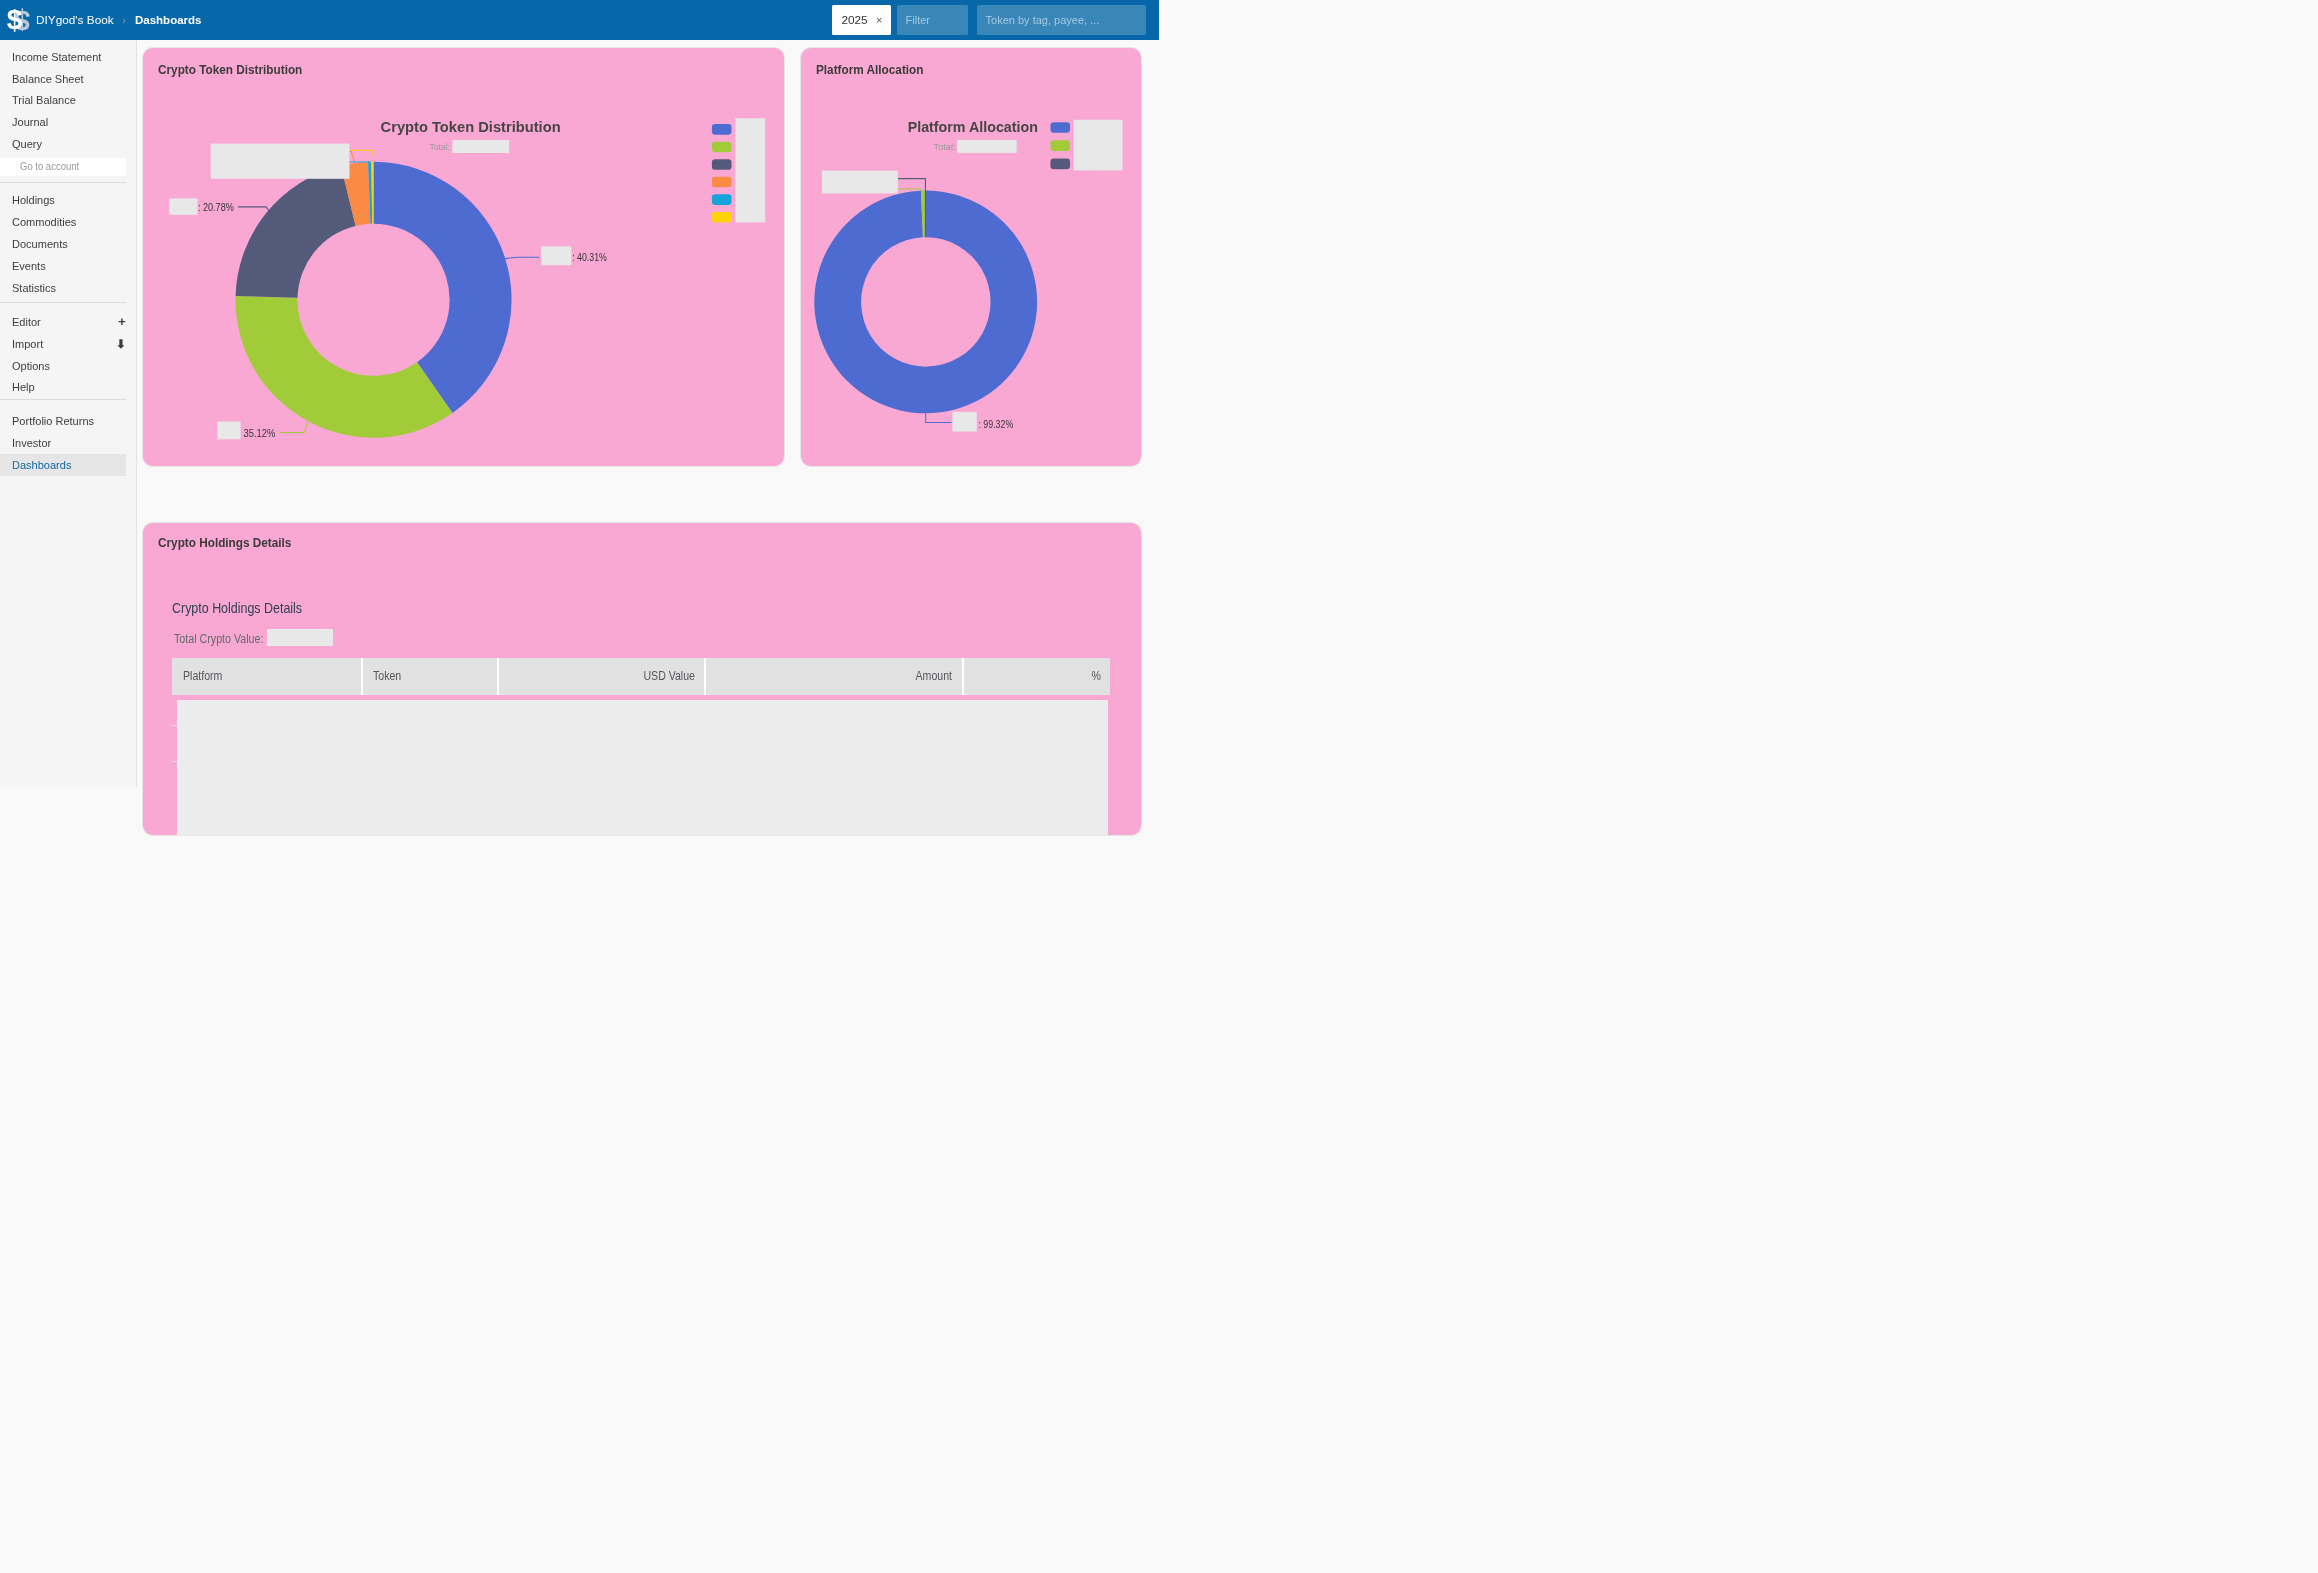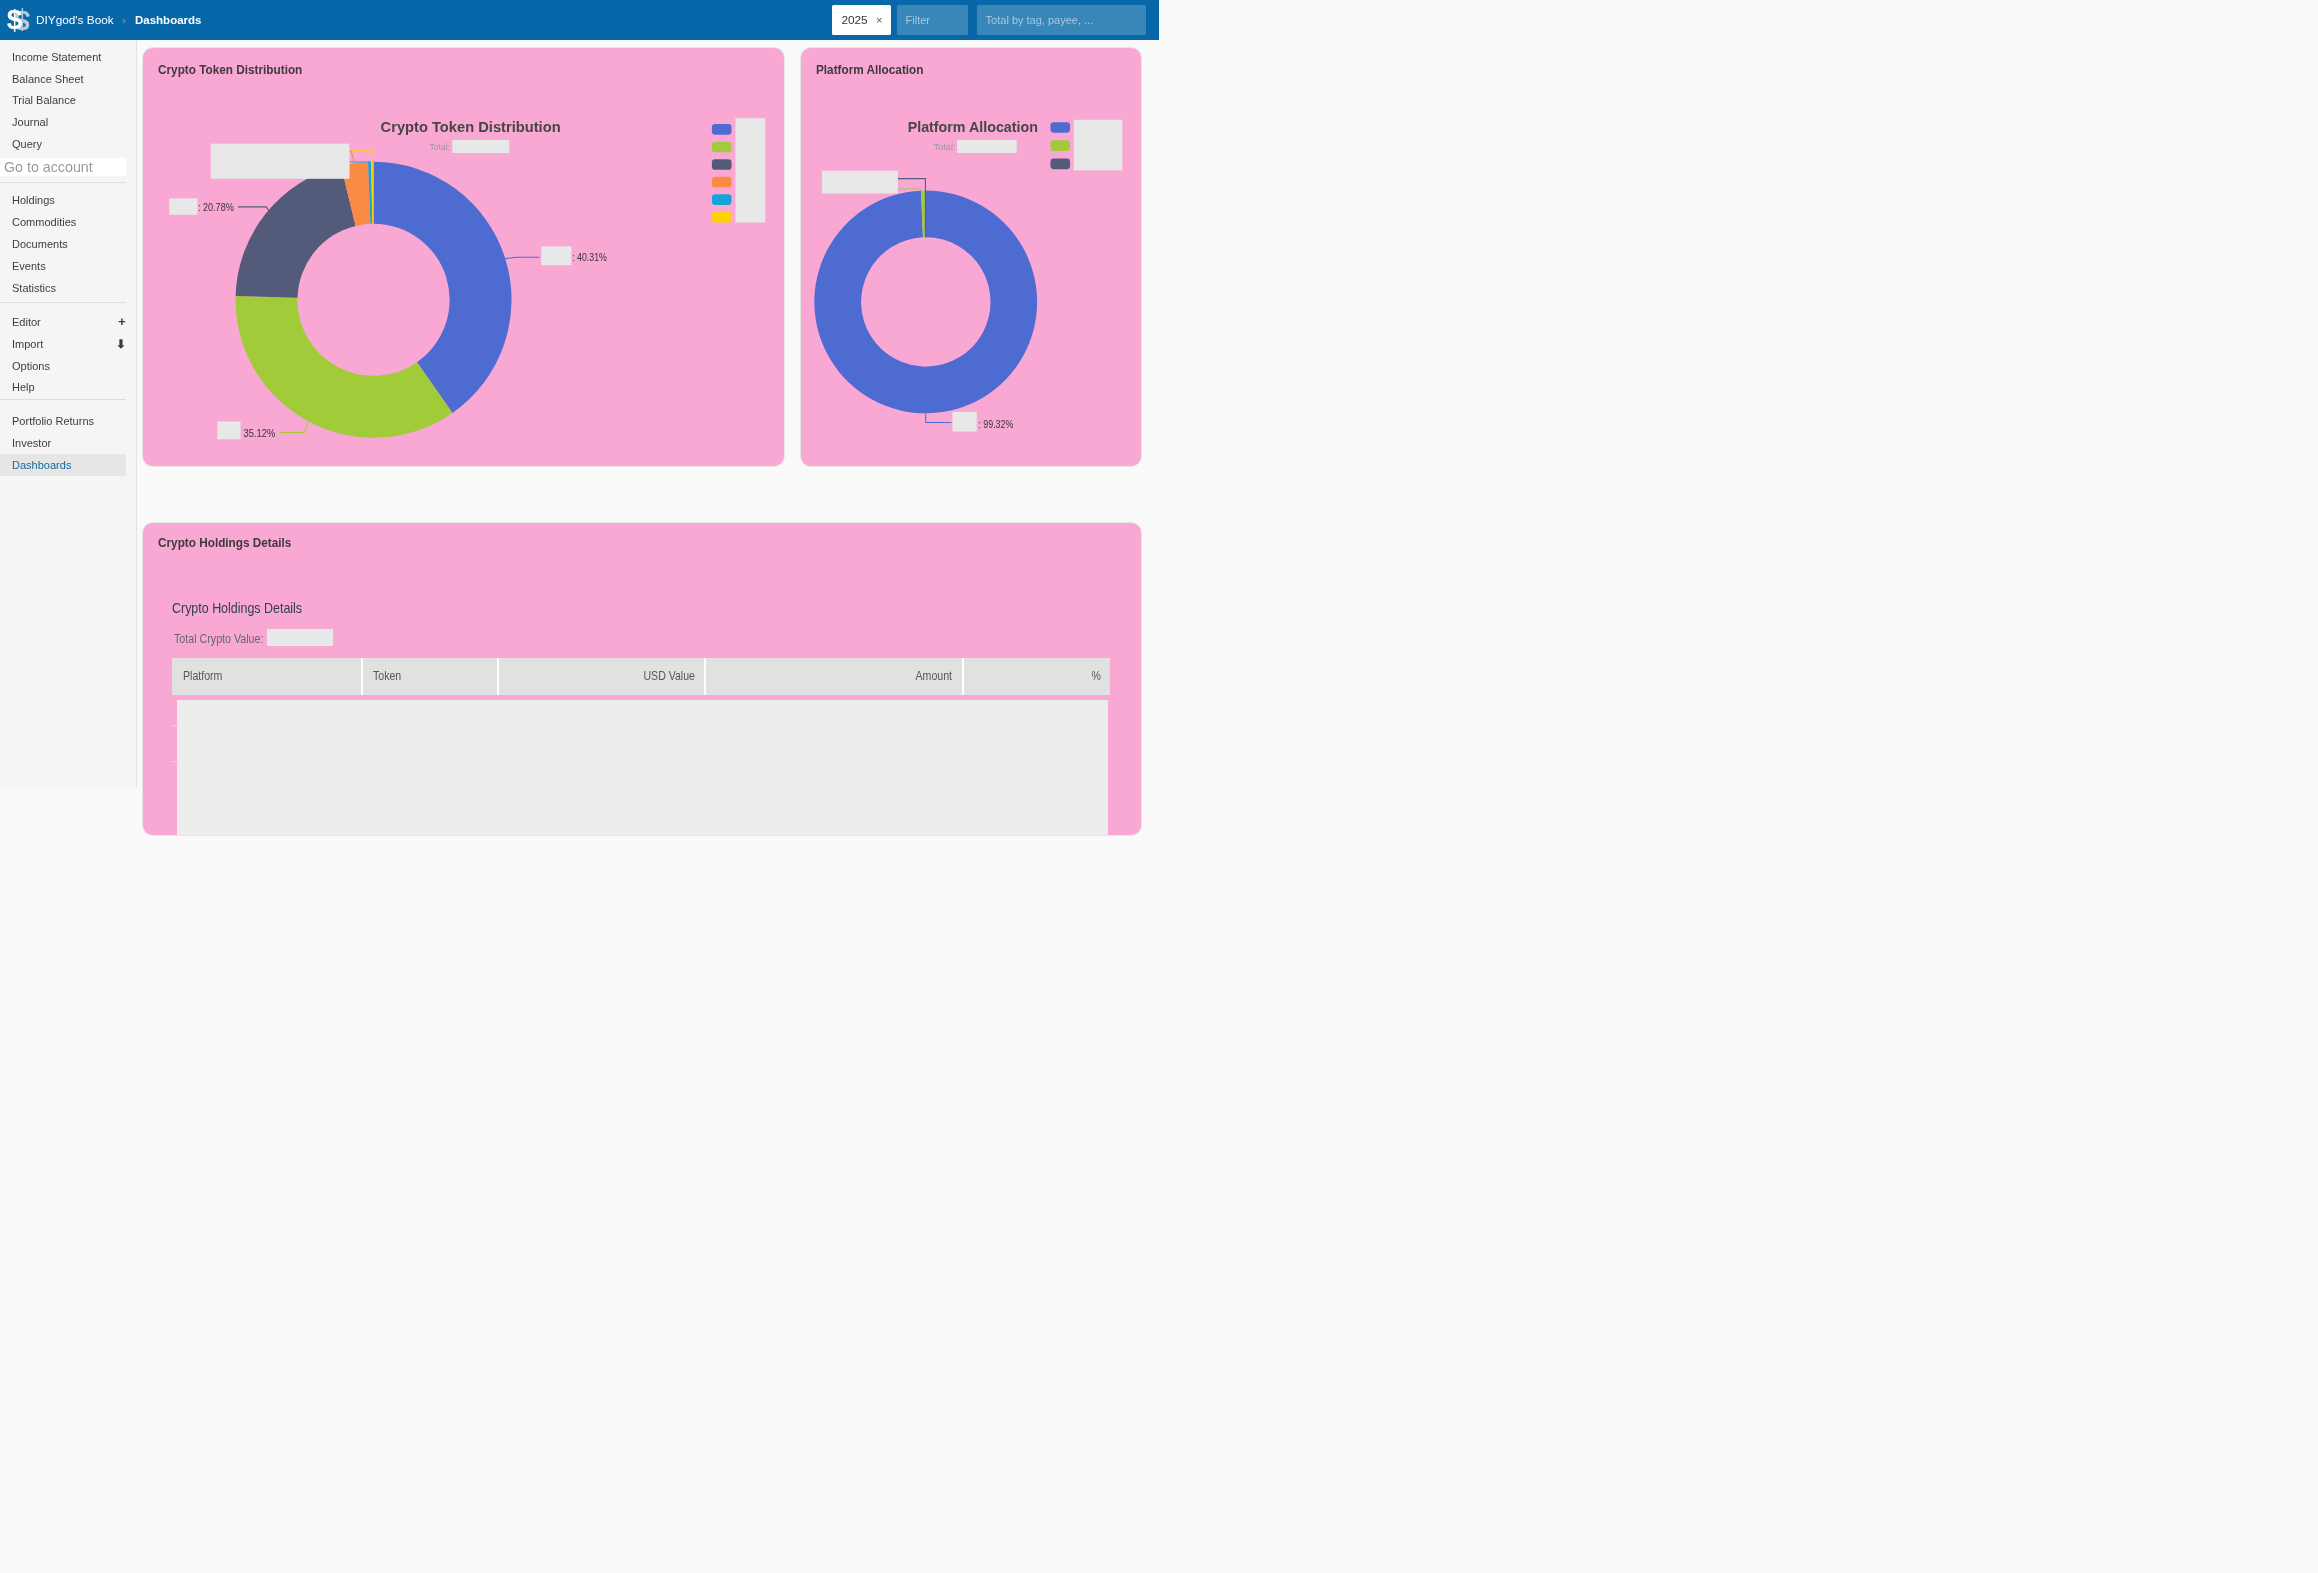--- a/index.html
+++ b/index.html
@@ -1,21 +1,21 @@
 <!DOCTYPE html>
 <html style="font-size:12.6px"><head><meta charset="utf-8"><style>
 *{margin:0;padding:0;box-sizing:border-box}
 html,body{width:1159px;height:787px;overflow:hidden;font-family:"Liberation Sans",sans-serif;background:#f9f9f9}
 header{position:absolute;left:0;top:0;width:1159px;height:40px;background:#0767a9;z-index:5}
 .crumb{position:absolute;top:0;height:40px;line-height:40px;color:#fff}
 aside{position:absolute;left:0;top:40px;width:137px;height:747px;background:#f5f5f5;border-right:0.8px solid #e2e2e2}
 .sl{position:absolute;left:0;width:126px;height:22px;line-height:22px;padding-left:12px;font-size:11.6px;color:#3d3d3d;display:block}
 .sl .t,.goto .t{display:inline-block;transform:scaleX(.95);transform-origin:0 50%}
 .act{background:#e6e6e6;color:#1467a0}
-.goto{position:absolute;left:0;width:126px;height:18px;line-height:18px;padding-left:4px;font-size:15px;color:#9b9b9b;background:#fff}
+.goto{position:absolute;left:0;width:126px;height:18px;line-height:18px;padding-left:20px;font-size:10px;color:#9b9b9b;background:#fff}
 .plus{position:absolute;right:10.2px;height:22px;line-height:22px;font-size:13.3px;color:#3d3d3d;font-weight:bold}
 .sdiv{position:absolute;left:0;width:126px;height:0.8px;background:#ddd}
 .card{position:absolute;background:#f9a8d4;border:0.8px solid #e6e6e6;border-radius:11px}
 .ctitle{position:absolute;font-size:13.7px;font-weight:bold;color:#3b3b3b;transform:scaleX(.86);transform-origin:0 50%;white-space:nowrap}
 .chip{position:absolute;top:5.3px;height:30px;border-radius:1.6px;line-height:30px}
 .th{position:absolute;top:135px;height:37px;line-height:37px;font-size:12.6px;color:#54575b;white-space:nowrap}
 .thl{transform:scaleX(.84);transform-origin:0 50%}
 .thr{transform:scaleX(.84);transform-origin:100% 50%;text-align:right}
 </style></head><body>
 <header>
@@ -26,21 +26,21 @@
 </g>
 </svg>
 <span class="crumb" style="left:36px;font-size:11.8px">DIYgod's Book</span>
 <span class="crumb" style="left:122px;color:#6ea3c6;font-size:11.8px">›</span>
 <span class="crumb" style="left:135px;font-weight:bold;font-size:11.5px">Dashboards</span>
 <div class="chip" style="left:832px;width:59px;background:#fff;color:#333;font-size:11.8px">
       <span style="position:absolute;left:9.4px">2025</span>
       <span style="position:absolute;right:8.6px;color:#555;font-size:11px">×</span>
     </div>
 <div class="chip" style="left:897px;width:71px;background:#3986b9;color:#a6c9e0;padding-left:8.6px;font-size:11px">Filter</div>
-<div class="chip" style="left:977px;width:169px;background:#3986b9;color:#a6c9e0;padding-left:8.6px;font-size:11px">Total by tag, payee, ...</div>
+<div class="chip" style="left:977px;width:169px;background:#3986b9;color:#a6c9e0;padding-left:8.6px;font-size:11px">Token by tag, payee, ...</div>
 </header>
 <aside>
 <a class="sl" style="top:5.5px"><span class="t">Income Statement</span></a>
 <a class="sl" style="top:27.5px"><span class="t">Balance Sheet</span></a>
 <a class="sl" style="top:49px"><span class="t">Trial Balance</span></a>
 <a class="sl" style="top:71px"><span class="t">Journal</span></a>
 <a class="sl" style="top:93px"><span class="t">Query</span></a>
 <a class="sl" style="top:149px"><span class="t">Holdings</span></a>
 <a class="sl" style="top:171px"><span class="t">Commodities</span></a>
 <a class="sl" style="top:193px"><span class="t">Documents</span></a>

